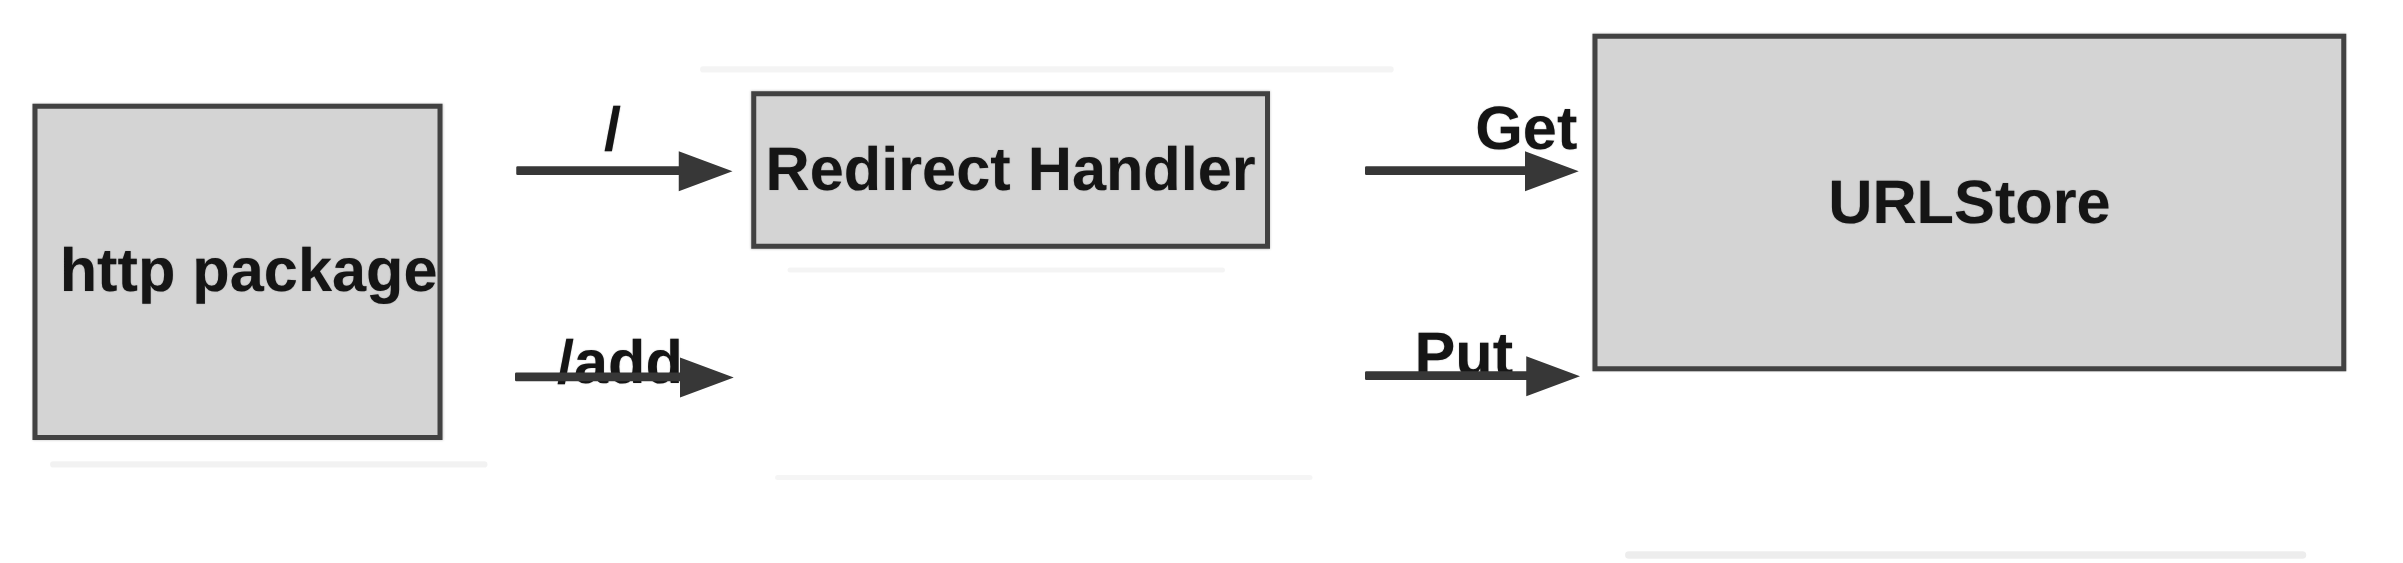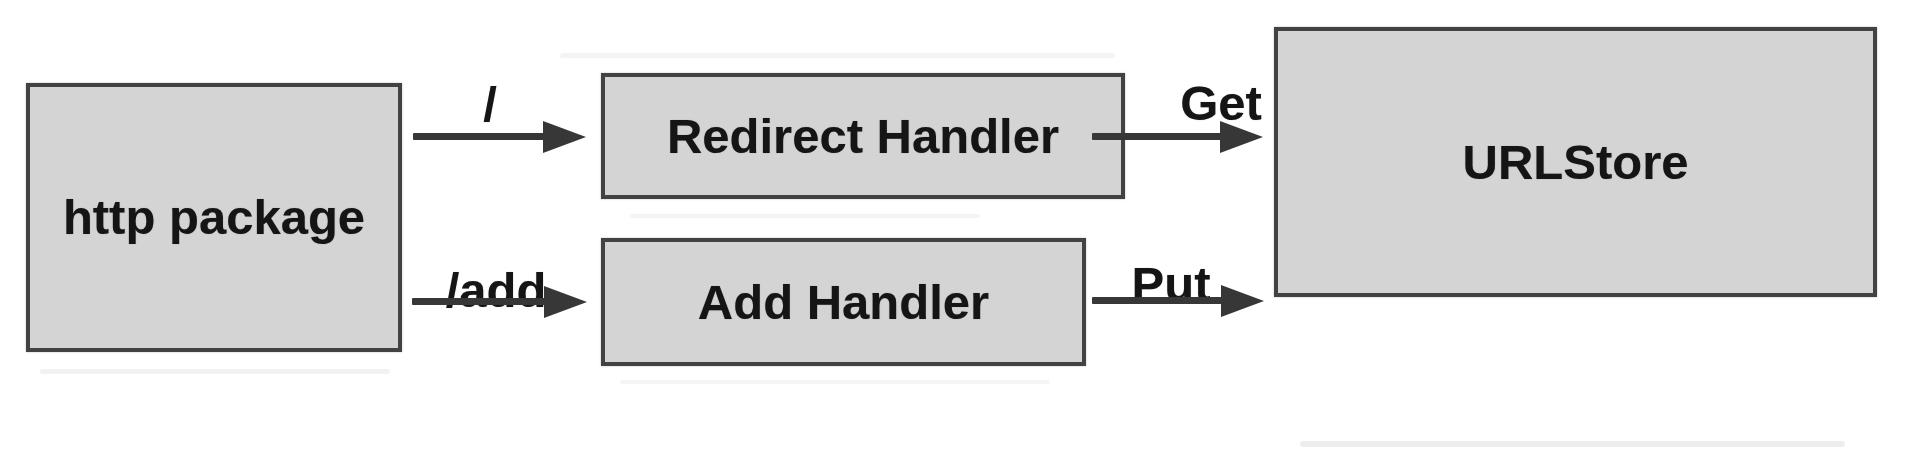--- a/index.html
+++ b/index.html
@@ -26,22 +26,22 @@
     border:4px solid var(--box-border);
     display:flex;align-items:center;justify-content:center;
     box-shadow:0 0 2px rgba(0,0,0,0.25);
   }
   .node-label{
     font-size:49px;font-weight:bold;color:var(--text);
     line-height:1;white-space:nowrap;
     text-shadow:0 0 1px rgba(0,0,0,0.35);
   }
 
-  .node-http     {left:26px;  top:83px;  width:376px; height:269px;}
-  .node-redirect {left:601px; top:73px;  width:524px; height:126px;}
+  .node-http     {left:26px;  top:83px;  width:328px; height:269px;justify-content:flex-end;}
+  .node-redirect {left:601px; top:73px;  width:415px; height:126px;}
   .node-add      {left:601px; top:238px; width:485px; height:128px;}
   .node-urlstore {left:1274px;top:27px;  width:603px; height:270px;}
 
   .edge{display:contents;}
   .edge-line{
     position:absolute;height:7px;background:var(--arrow);border-radius:1px;
   }
   .edge-head{
     position:absolute;width:0;height:0;
     border-top:16px solid transparent;
@@ -86,23 +86,20 @@
 
   
   <div class="node node-http">
     <span class="node-label">http package</span>
   </div>
 
   <div class="node node-redirect">
     <span class="node-label">Redirect Handler</span>
   </div>
 
-  <div class="node node-add">
-    <span class="node-label">Add Handler</span>
-  </div>
 
   <div class="node node-urlstore">
     <span class="node-label">URLStore</span>
   </div>
 
   
   <div class="edge">
     <span class="edge-label labelA">/</span>
     <div class="edge-line lineA"></div>
     <div class="edge-head headA"></div>

